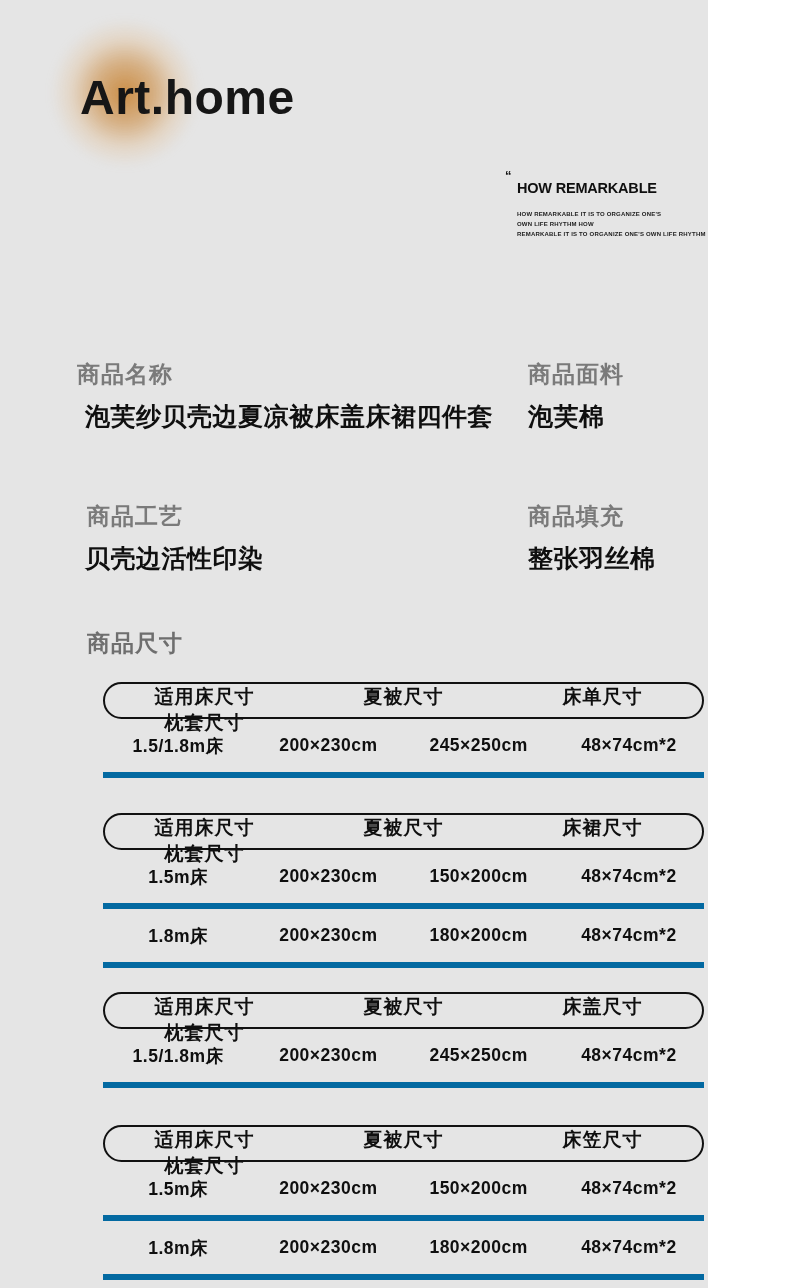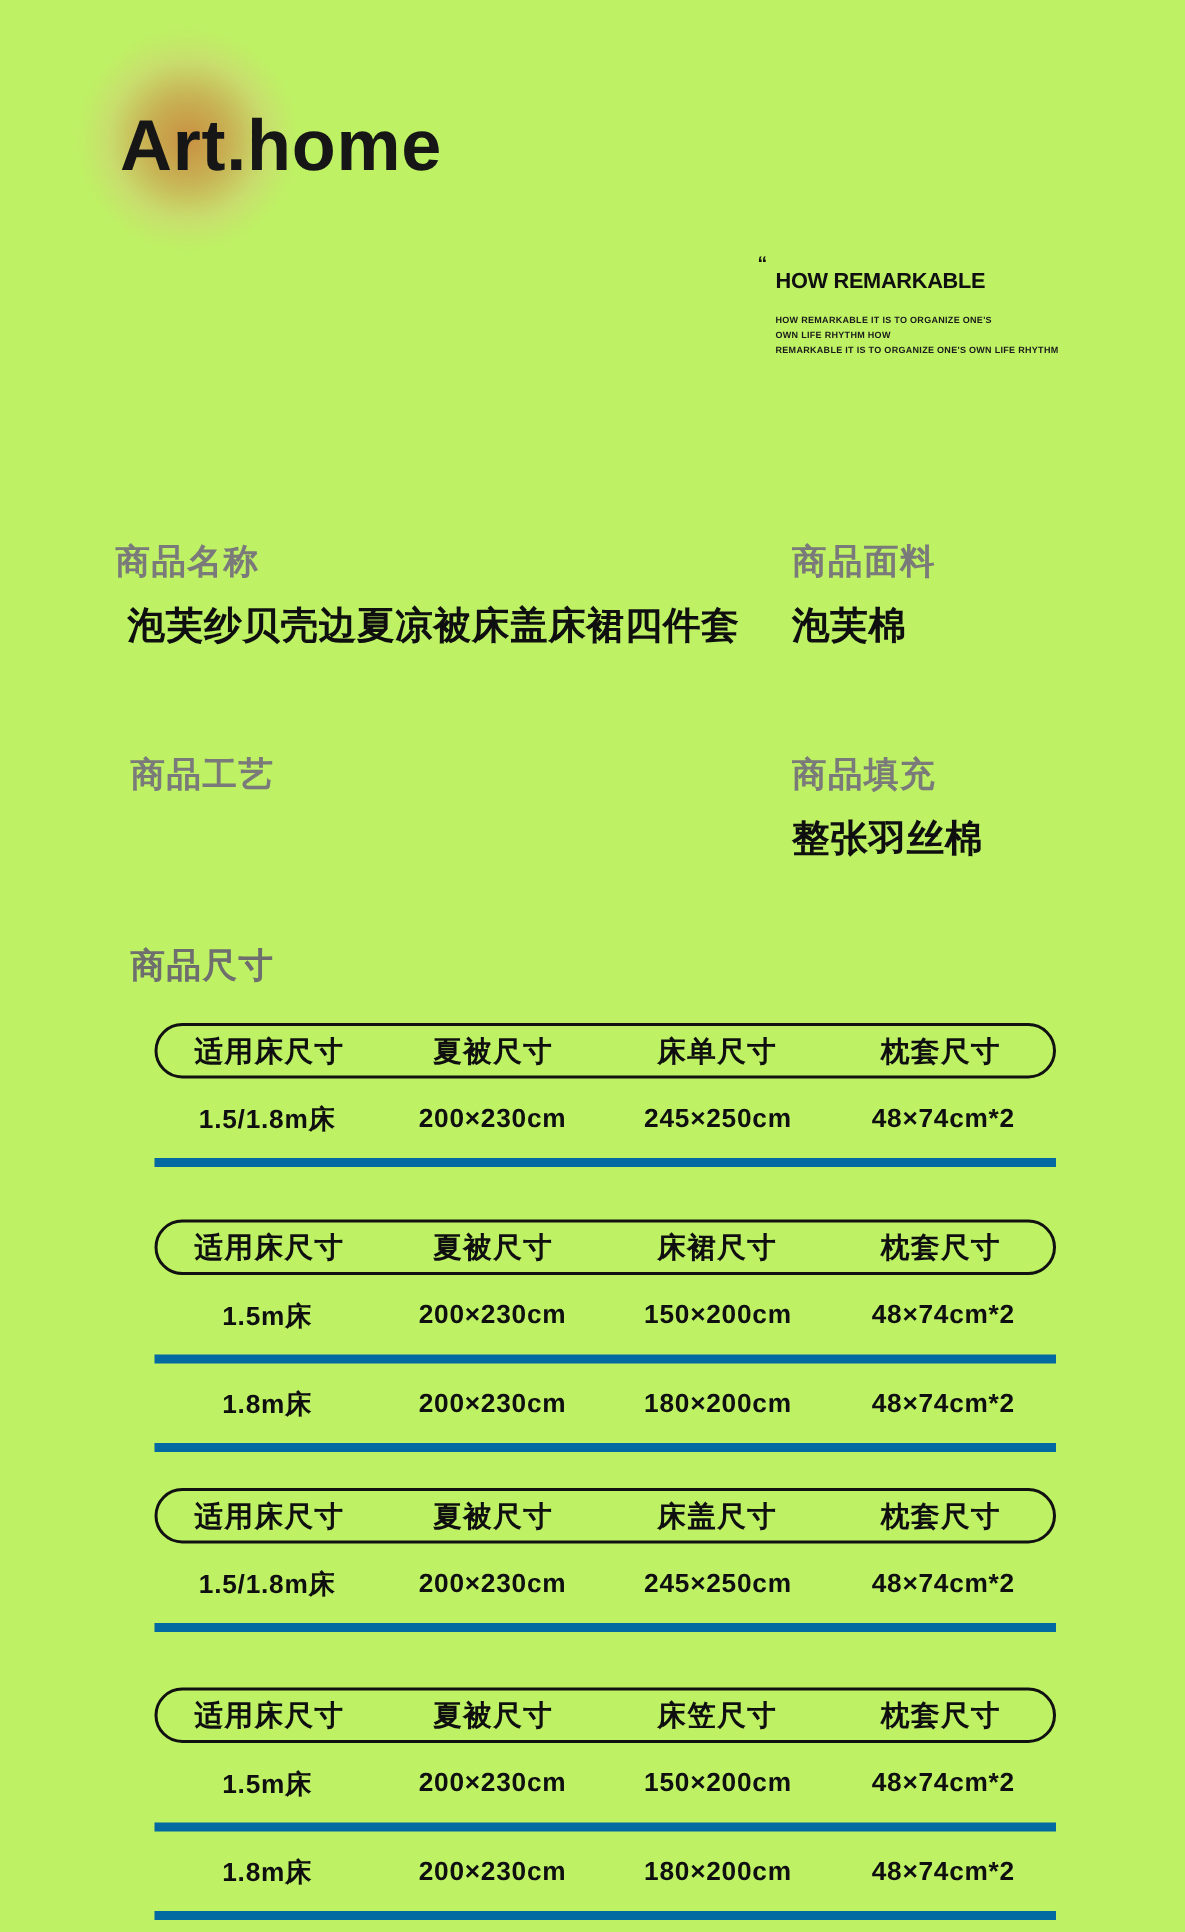--- a/index.html
+++ b/index.html
@@ -1,20 +1,20 @@
 <!DOCTYPE html>
 <html><head>
 <meta charset="utf-8">
 <style>
   html, body { margin: 0; padding: 0; background: #ffffff; }
   .page {
     position: relative;
-    width: 790px;
+    width: 708px;
     height: 1288px;
-    background: #bef264;
+    background: #e5e5e5;
     font-family: "Liberation Sans", "DejaVu Sans", sans-serif;
     color: #111111;
     overflow: hidden;
   }
   
   .logo-glow {
     position: absolute;
     left: 50px; top: 18px;
     width: 150px; height: 150px;
     background: radial-gradient(circle,
@@ -103,21 +103,21 @@
   .t1 { top: 682px; }
   .t2 { top: 813px; }
   .t3 { top: 992px; }
   .t4 { top: 1125px; }
   .pill {
     box-sizing: border-box;
     height: 37px;
     border: 2.5px solid #111;
     border-radius: 20px;
     display: grid;
-    grid-template-columns: repeat(4, 1fr);
+    grid-template-columns: repeat(3, 1fr);
     align-items: center;
   }
   .pill .hcell {
     text-align: center;
     font-size: 19px;
     font-weight: 800;
     letter-spacing: 1px;
     color: #0f0f0f;
     white-space: nowrap;
   }
@@ -153,20 +153,21 @@
       <div>OWN LIFE RHYTHM HOW</div>
       <div>REMARKABLE IT IS TO ORGANIZE ONE'S OWN LIFE RHYTHM</div>
     </div>
   </div>
 
   <div class="field-label pos-label-name">商品名称</div>
   <div class="field-value pos-value-name">泡芙纱贝壳边夏凉被床盖床裙四件套</div>
   <div class="field-label pos-label-fabric">商品面料</div>
   <div class="field-value pos-value-fabric">泡芙棉</div>
   <div class="field-label pos-label-craft">商品工艺</div>
+  <div class="field-value pos-value-craft">贝壳边活性印染</div>
   <div class="field-label pos-label-fill">商品填充</div>
   <div class="field-value pos-value-fill">整张羽丝棉</div>
 
   <div class="field-label pos-label-size">商品尺寸</div>
 
   <div class="size-table t1">
     <div class="pill">
       <div class="hcell">适用床尺寸</div>
       <div class="hcell">夏被尺寸</div>
       <div class="hcell">床单尺寸</div>

